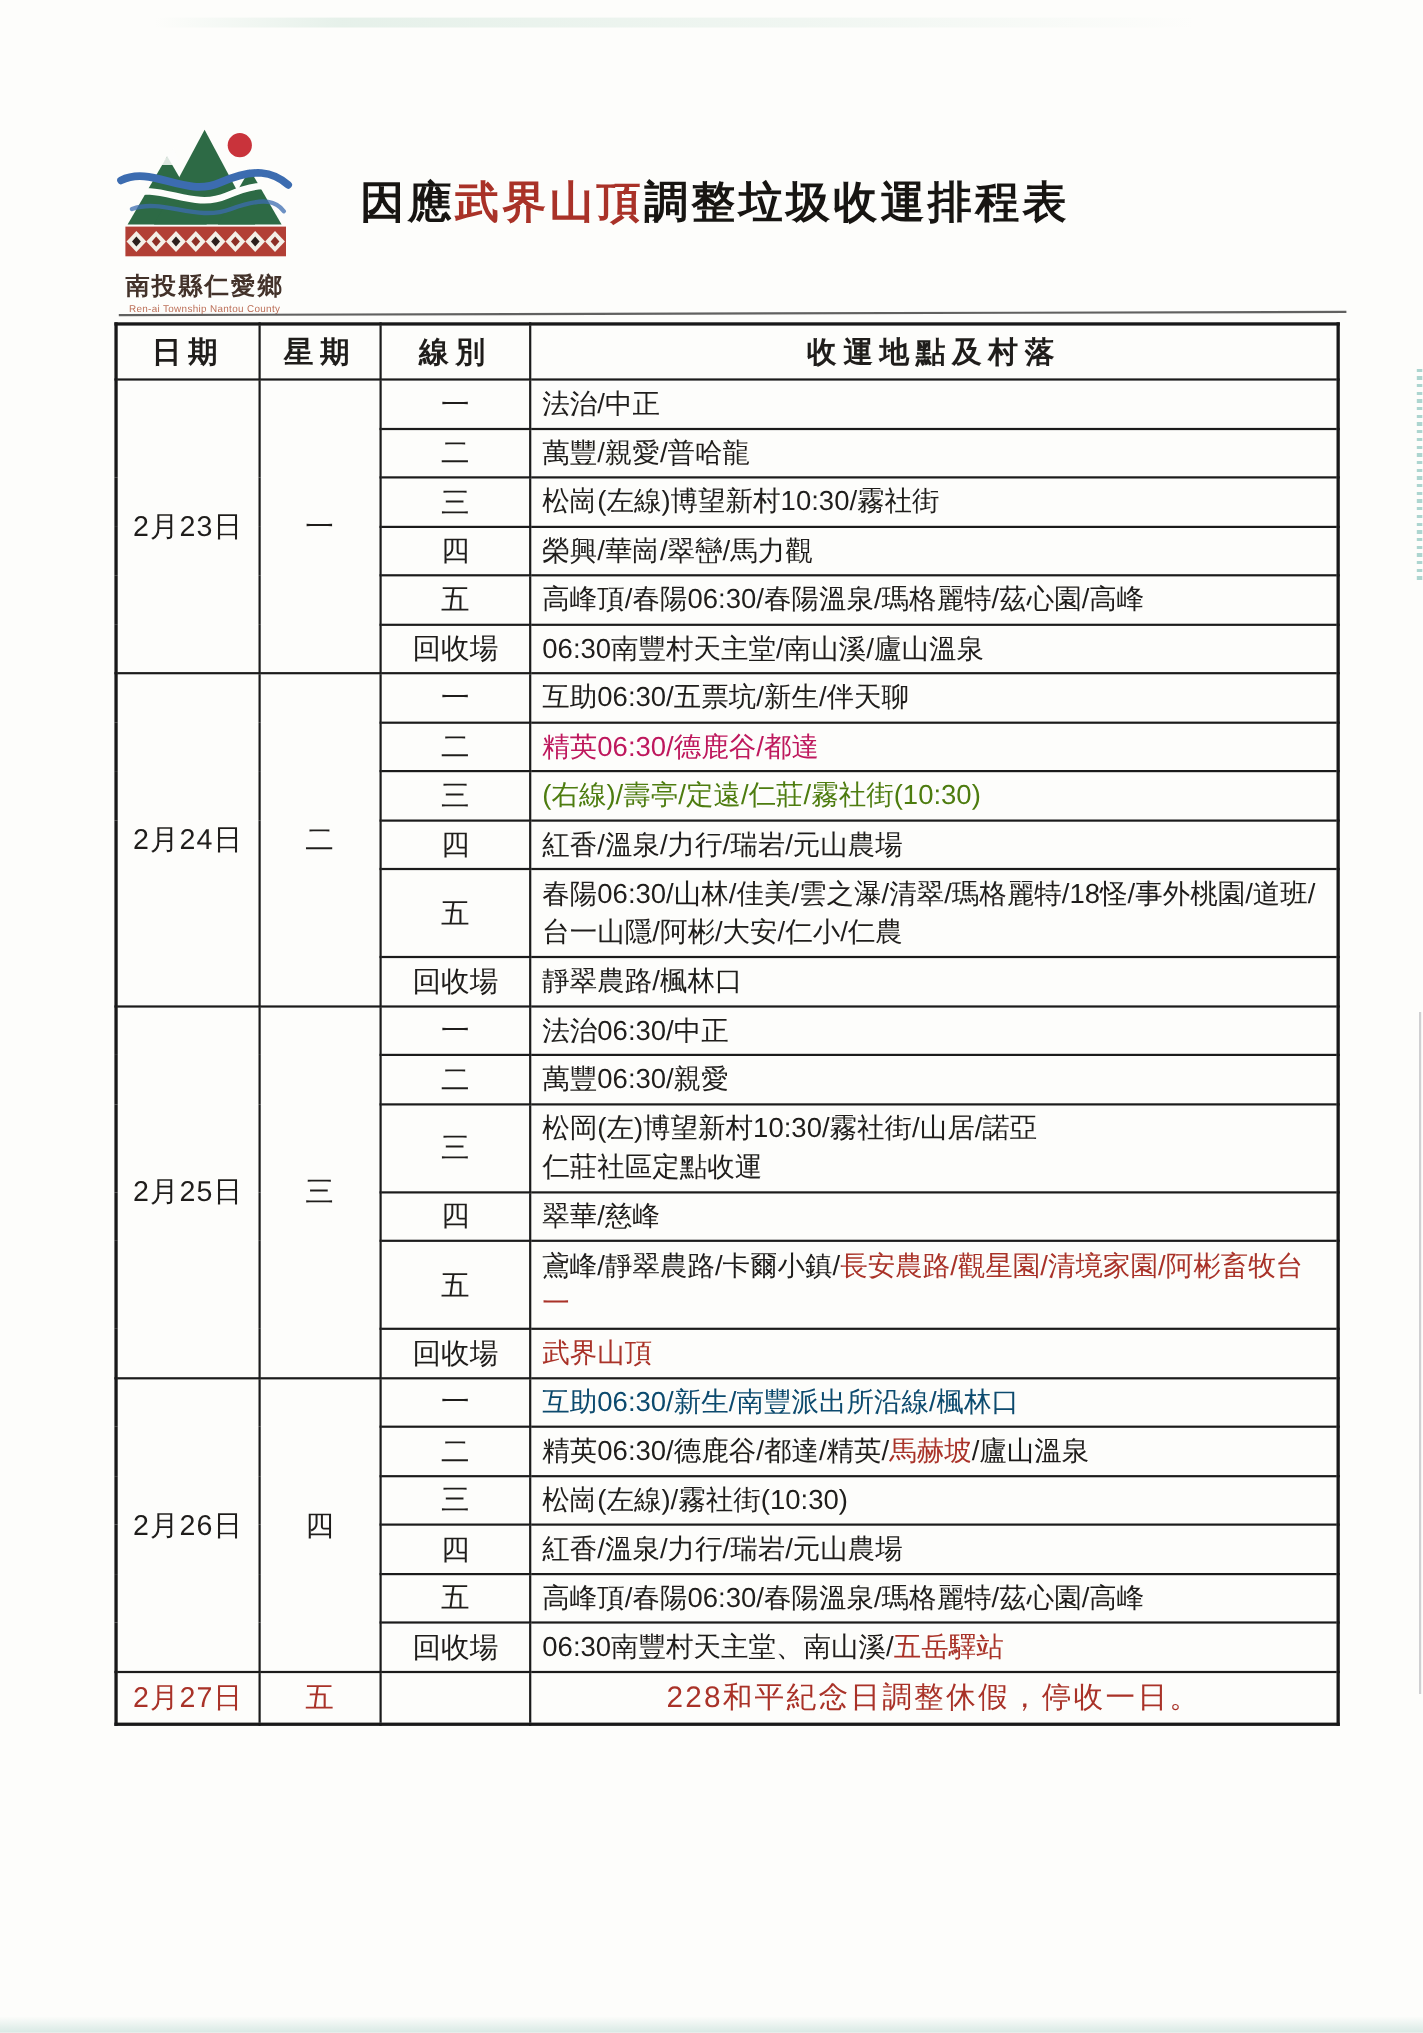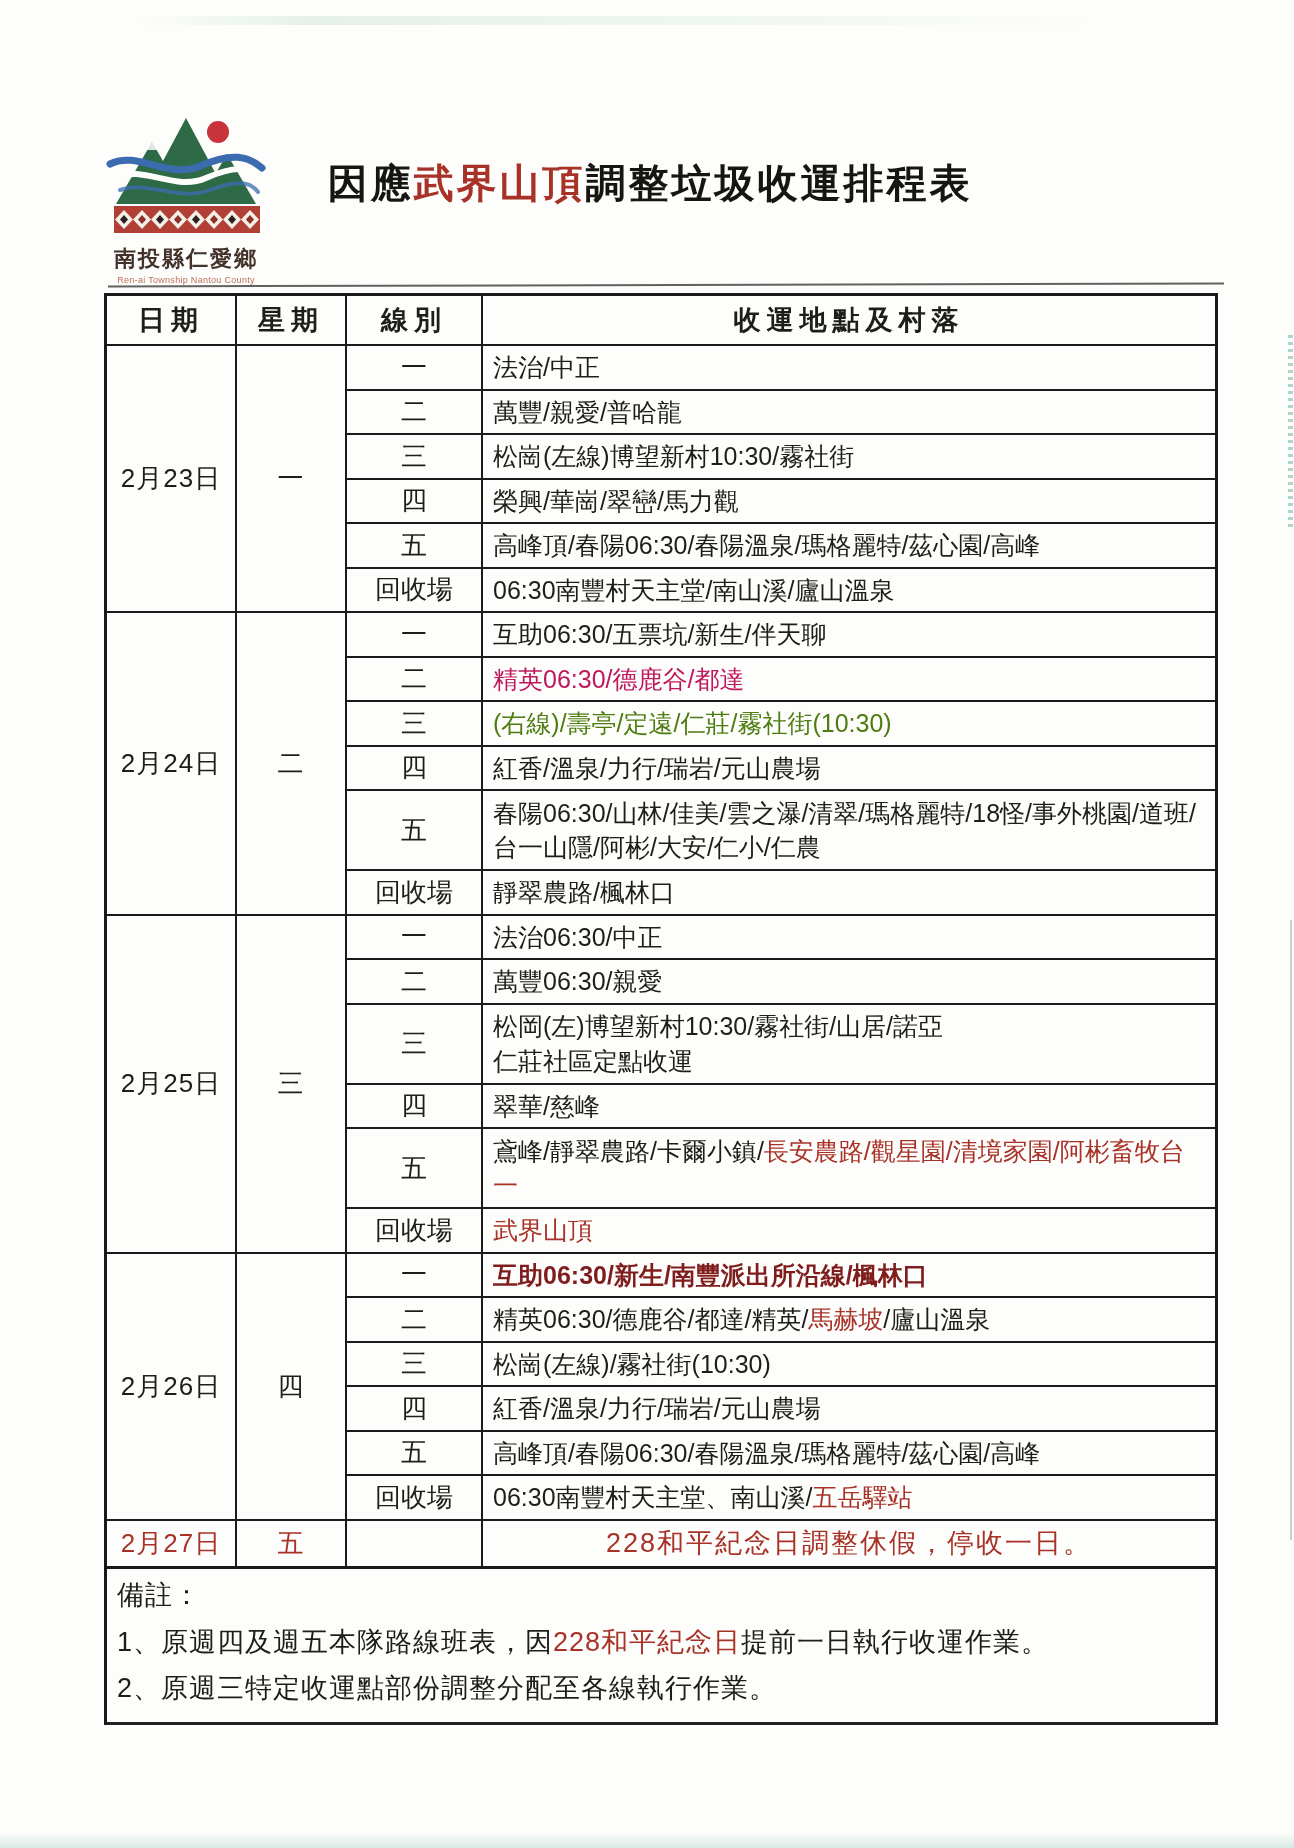--- a/index.html
+++ b/index.html
@@ -224,21 +224,21 @@
             <td class="c-line">回收場</td>
             <td class="c-loc">
               <div class="cl"><span style="color: rgb(169, 50, 40);">武界山頂</span></div>
             </td>
           </tr>
           <tr style="height: 40px;">
             <td rowspan="6" class="c-date">2月26日</td>
             <td rowspan="6" class="c-week">四</td>
             <td class="c-line">一</td>
             <td class="c-loc">
-              <div class="cl"><span style="color: #7f1d1d; font-weight: bold;">互助06:30/新生/南豐派出所沿線/楓林口</span></div>
+              <div class="cl"><span style="color: #0c4a6e;">互助06:30/新生/南豐派出所沿線/楓林口</span></div>
             </td>
           </tr>
           <tr style="height: 40px;">
             <td class="c-line">二</td>
             <td class="c-loc">
               <div class="cl"><span style="color: rgb(31, 29, 27);">精英06:30/德鹿谷/都達/精英/</span><span style="color: rgb(169, 50, 40);">馬赫坡</span><span style="color: rgb(31, 29, 27);">/廬山溫泉</span></div>
             </td>
           </tr>
           <tr style="height: 40px;">
             <td class="c-line">三</td>
@@ -266,26 +266,19 @@
           </tr>
           <tr style="height: 48px;">
             <td class="c-date" style="color: rgb(169, 50, 40);">2月27日</td>
             <td class="c-week" style="color: rgb(169, 50, 40);">五</td>
             <td class="c-line" style="color: rgb(169, 50, 40);"></td>
             <td class="c-loc holiday" style="color: rgb(169, 50, 40);">228和平紀念日調整休假，停收一日。</td>
           </tr>
         </tbody>
     </table>
 
-    <div class="notes">
-      <div class="notes-label">備註：</div>
-      <div>
-          <div class="note-line"><span style="color: rgb(31, 29, 27);">1、原週四及週五本隊路線班表，因</span><span style="color: rgb(169, 50, 40);">228和平紀念日</span><span style="color: rgb(31, 29, 27);">提前一日執行收運作業。</span></div>
-          <div class="note-line"><span style="color: rgb(31, 29, 27);">2、原週三特定收運點部份調整分配至各線執行作業。</span></div>
-        </div>
-    </div>
   </div>
 
   <div class="art art-top"></div>
   <div class="art art-bottom"></div>
   <div class="art art-right-teal"></div>
   <div class="art art-right-grey"></div>
 </div>
 
 </body></html>

